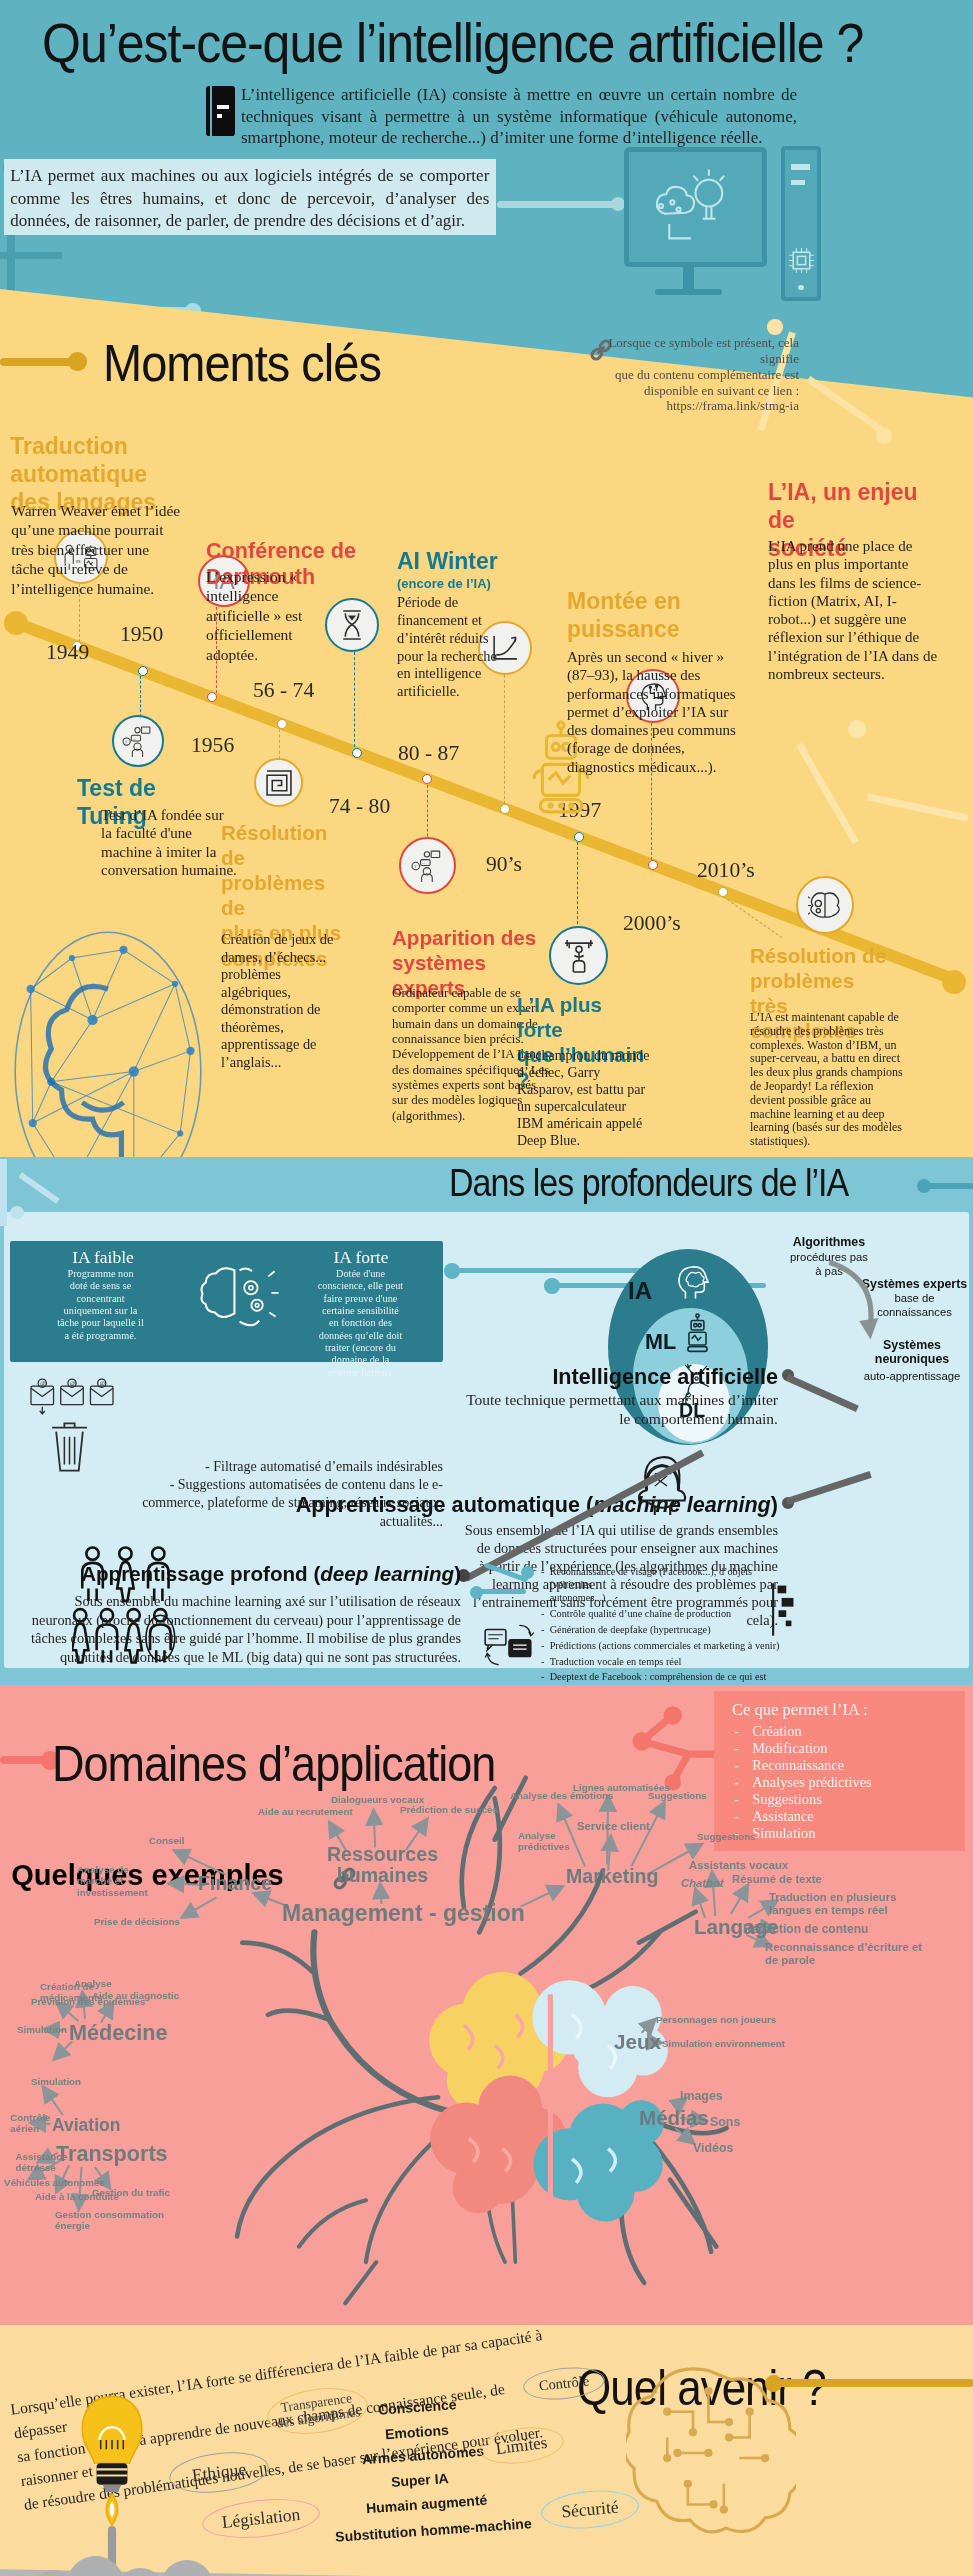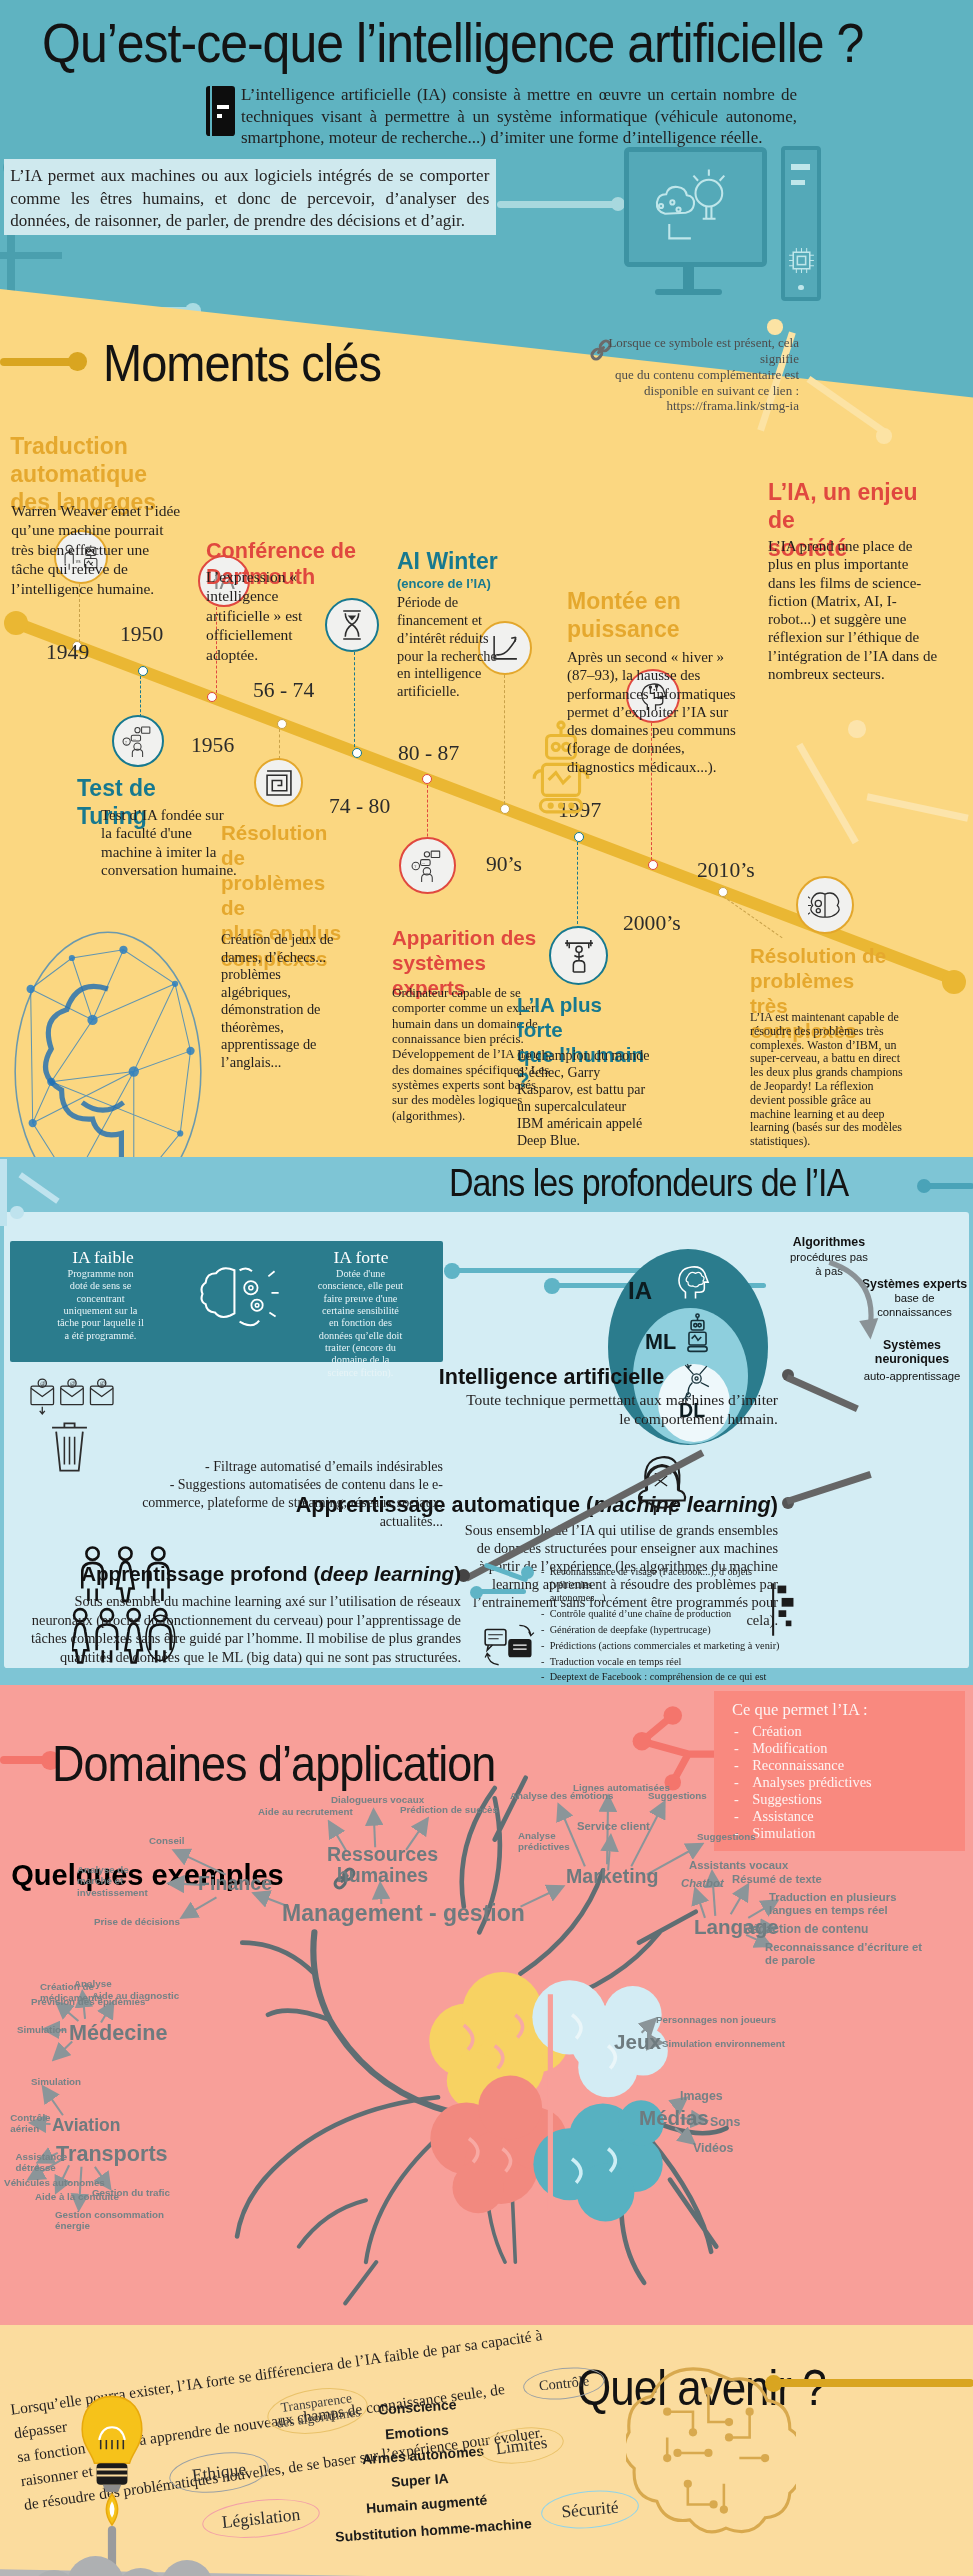--- a/index.html
+++ b/index.html
@@ -385,21 +385,21 @@
   <div class="abs sans pre" style="left:858px;top:1292px;width:113px;font-size:11.3px;color:#111;text-align:center;line-height:1.2;">base de
 connaissances</div>
   <div class="abs sans pre" style="left:853px;top:1338px;width:118px;font-size:12.4px;font-weight:700;color:#111;text-align:center;line-height:1.15;">Systèmes
 neuroniques</div>
   <div class="abs sans" style="left:853px;top:1370px;width:118px;font-size:11.3px;color:#111;text-align:center;">auto-apprentissage</div>
   <svg class="abs" width="67" height="93" viewBox="0 0 130 180" style="left:819px;top:1257px;">
     <path d="M20 10 q90 30 80 120" fill="none" stroke="#8a9296" stroke-width="10"></path>
     <path d="M115 118 L100 160 L78 124 Z" fill="#8a9296"></path>
   </svg>
 
-  <div class="abs sans" style="left:325px;top:1364px;width:453px;font-size:21.6px;font-weight:700;color:#111;text-align:center;">Intelligence artificielle</div>
+  <div class="abs sans" style="left:325px;top:1364px;width:453px;font-size:21.6px;font-weight:700;color:#111;text-align:right;">Intelligence artificielle</div>
   <div class="abs body-txt pre" style="left:325px;top:1391px;width:453px;font-size:15.5px;text-align:right;">Toute technique permettant aux machines d’imiter
 le comportement humain.</div>
   <div class="abs" style="left:782px;top:1369px;width:12.4px;height:12.4px;background:#555;border-radius:50%;"></div>
   <div class="abs" style="left:787px;top:1374px;width:77px;height:7.2px;background:#666;transform:rotate(24deg);transform-origin:0 50%;"></div>
 
   <div class="abs" style="left:222px;top:1492px;width:556px;text-align:right;font-size:21.6px;color:#111;font-family:'Liberation Sans',sans-serif;font-weight:700;">
     <span>Apprentissage automatique (</span><i>machine learning</i><span>)</span>
   </div>
   <div class="abs body-txt pre" style="left:325px;top:1521px;width:453px;font-size:14.4px;text-align:right;line-height:1.25;">Sous ensemble de l’IA qui utilise de grands ensembles
 de données structurées pour enseigner aux machines

